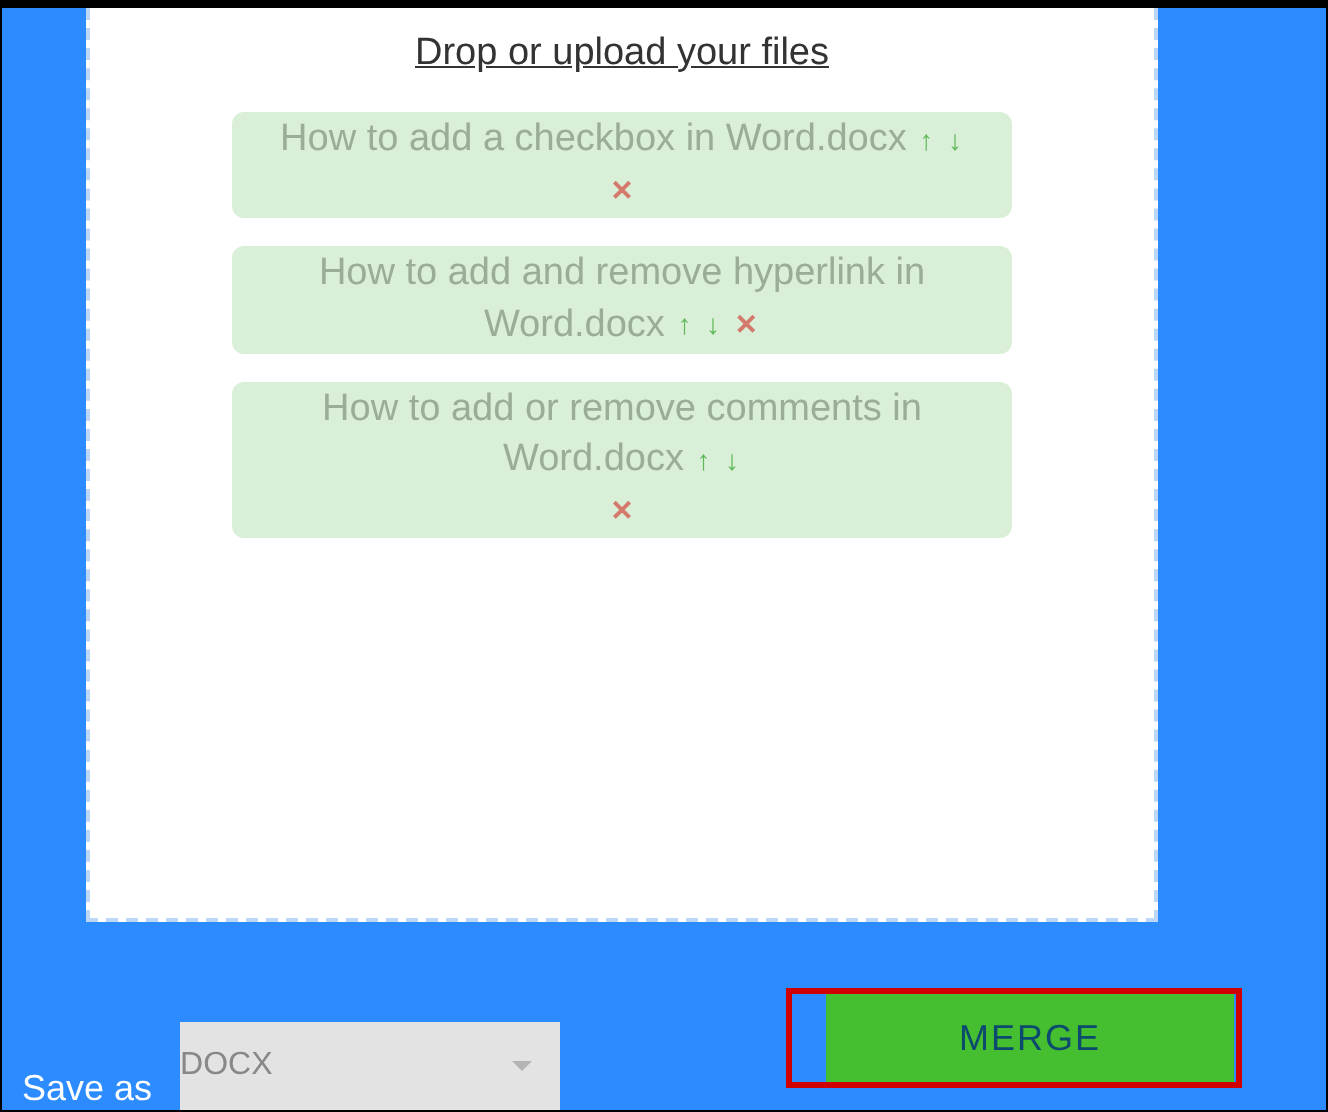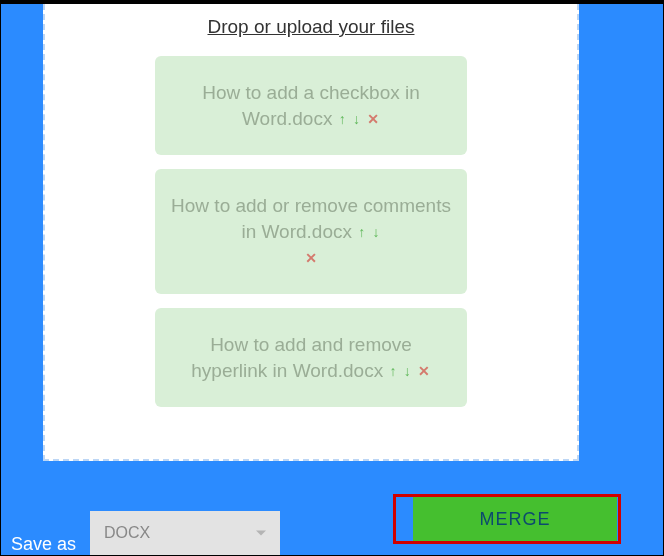--- a/index.html
+++ b/index.html
@@ -37,24 +37,24 @@
       display: inline-block;
     }
     .file-list {
       display: flex;
       flex-direction: column;
       align-items: center;
       gap: 14px;
       padding: 0 10px 10px;
     }
     .file-item {
-      width: 312px;
+      width: 390px;
       background: #d9efd7;
       border-radius: 6px;
-      padding: 24px 16px;
+      padding: 1px 16px;
       color: #9aad96;
       font-size: 19px;
       line-height: 1.35;
       text-align: center;
       position: relative;
     }
     .file-controls {
       display: inline;
     }
     .ctl {
@@ -82,21 +82,21 @@
     .save-label {
       color: #fff;
       font-size: 18px;
     }
     .select-box {
       width: 190px;
       height: 44px;
       background: #e3e3e3;
       display: flex;
       align-items: center;
-      padding: 0 14px;
+      padding: 0 0;
       color: #888;
       font-size: 16px;
       cursor: pointer;
       position: relative;
     }
     .select-caret {
       position: absolute;
       right: 14px;
       top: 50%;
       transform: translateY(-50%);
@@ -143,34 +143,34 @@
     <div class="file-item">
       <span>How to add a checkbox in Word.docx</span>
       <span class="file-controls">
         <span class="ctl up">↑</span>
         <span class="ctl down">↓</span>
         <span class="ctl del">✕</span>
       </span>
     </div>
 
     <div class="file-item">
+      <span>How to add and remove hyperlink in Word.docx</span>
+      <span class="file-controls">
+        <span class="ctl up">↑</span>
+        <span class="ctl down">↓</span>
+        <span class="ctl del">✕</span>
+      </span>
+    </div>
+
+    <div class="file-item">
       <span>How to add or remove comments in Word.docx</span>
       <span class="file-controls">
         <span class="ctl up">↑</span>
         <span class="ctl down">↓</span>
         <br>
-        <span class="ctl del">✕</span>
-      </span>
-    </div>
-
-    <div class="file-item">
-      <span>How to add and remove hyperlink in Word.docx</span>
-      <span class="file-controls">
-        <span class="ctl up">↑</span>
-        <span class="ctl down">↓</span>
         <span class="ctl del">✕</span>
       </span>
     </div>
 
 
   </div>
 </div>
 
 <div class="bottom-bar">
   <span class="save-label">Save as</span>

